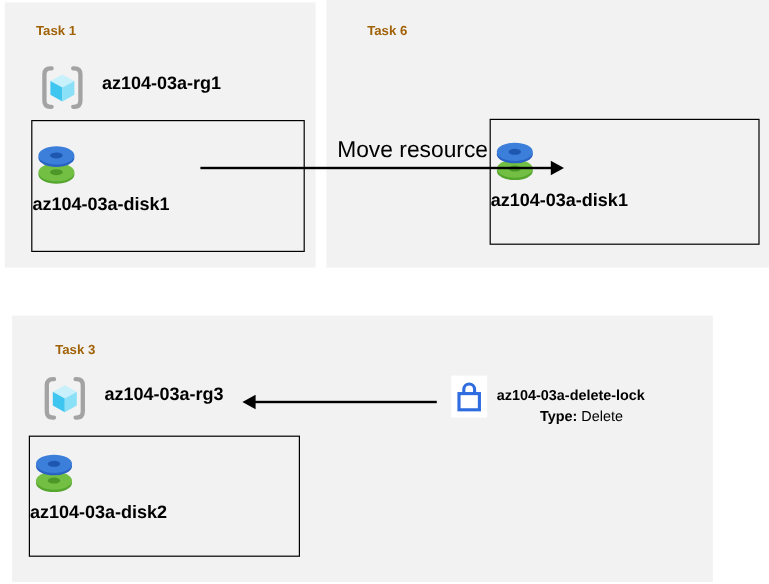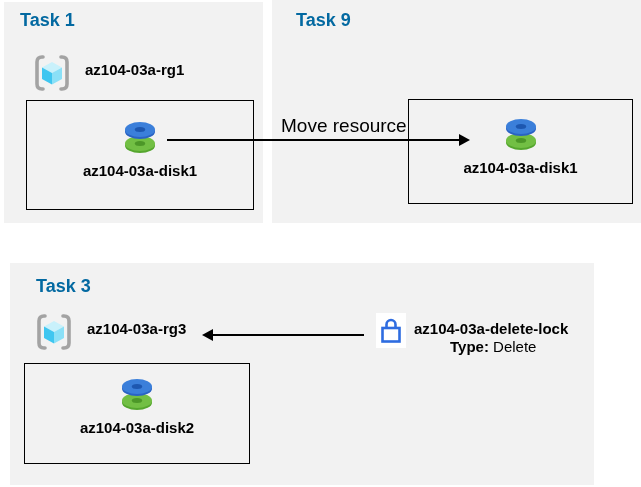--- a/index.html
+++ b/index.html
@@ -15,24 +15,24 @@
   .panel {
     position: absolute;
     background: #f2f2f2;
   }
   #panel-task1 { left: 4px;   top: 2px;   width: 259px; height: 221px; }
   #panel-task2 { left: 272px; top: 0;     width: 369px; height: 223px; }
   #panel-task3 { left: 10px;  top: 263px; width: 584px; height: 222px; }
 
   .task-title {
     position: absolute;
-    font-size: 18px;
+    font-size: 11px;
     font-weight: 700;
-    color: #0369a1;
-    margin: 0;
+    color: #a16207;
+    margin: 10px;
   }
   #panel-task1 .task-title { left: 16px; top: 8px; }
   #panel-task2 .task-title { left: 24px; top: 10px; }
   #panel-task3 .task-title { left: 26px; top: 13px; }
 
   .rg-row {
     position: absolute;
     display: flex;
     align-items: flex-start;
   }
@@ -46,21 +46,21 @@
     margin-left: 14px;
     margin-top: 8px;
     white-space: nowrap;
   }
 
   .res-box {
     position: absolute;
     border: 1.5px solid #000;
     display: flex;
     flex-direction: column;
-    align-items: center;
+    align-items: flex-start;
     box-sizing: border-box;
   }
   #res-box-1 { left: 22px;  top: 98px;  width: 228px; height: 110px; padding-top: 17px; }
   #res-box-2 { left: 136px; top: 99px;  width: 225px; height: 105px; padding-top: 15px; }
   #res-box-3 { left: 14px;  top: 100px; width: 226px; height: 101px; padding-top: 11px; }
 
   .disk-label {
     font-size: 15px;
     font-weight: 700;
     margin-top: 6px;
@@ -111,21 +111,21 @@
     width: 30px; height: 35px;
     background: #ffffff;
     display: flex;
     align-items: center;
     justify-content: center;
     flex: none;
   }
   .lock-text {
     margin-left: 8px;
     padding-top: 7px;
-    font-size: 15px;
+    font-size: 12px;
     line-height: 18px;
     white-space: nowrap;
   }
   .lock-name { font-weight: 700; }
   .lock-type-label { font-weight: 700; margin-left: 36px; }
   .lock-type-value { font-weight: 400; margin-top: 44px; }
 
   .icon { display: block; line-height: 0; }
 </style>
 </head>
@@ -158,21 +158,21 @@
           <ellipse cx="20" cy="13.5" rx="15" ry="7.6" fill="#2a63c4"></ellipse>
           <ellipse cx="20" cy="11.5" rx="15" ry="7.6" fill="#3b7fda"></ellipse>
           <ellipse cx="20" cy="11.5" rx="5.2" ry="2.5" fill="#1d57b0"></ellipse>
         </svg>
       </span>
       <span class="disk-label">az104-03a-disk1</span>
     </div>
   </section>
 
   <section class="panel" id="panel-task2">
-    <h2 class="task-title">Task 9</h2>
+    <h2 class="task-title">Task 6</h2>
 
 
     <div class="res-box" id="res-box-2">
       <span class="icon">
         <svg width="40" height="38" viewBox="0 0 40 38">
           <ellipse cx="20" cy="27.5" rx="15" ry="7.6" fill="#55a62e"></ellipse>
           <ellipse cx="20" cy="25.5" rx="15" ry="7.6" fill="#72bf44"></ellipse>
           <ellipse cx="20" cy="25.5" rx="5.2" ry="2.5" fill="#4c9728"></ellipse>
           <ellipse cx="20" cy="13.5" rx="15" ry="7.6" fill="#2a63c4"></ellipse>
           <ellipse cx="20" cy="11.5" rx="15" ry="7.6" fill="#3b7fda"></ellipse>

